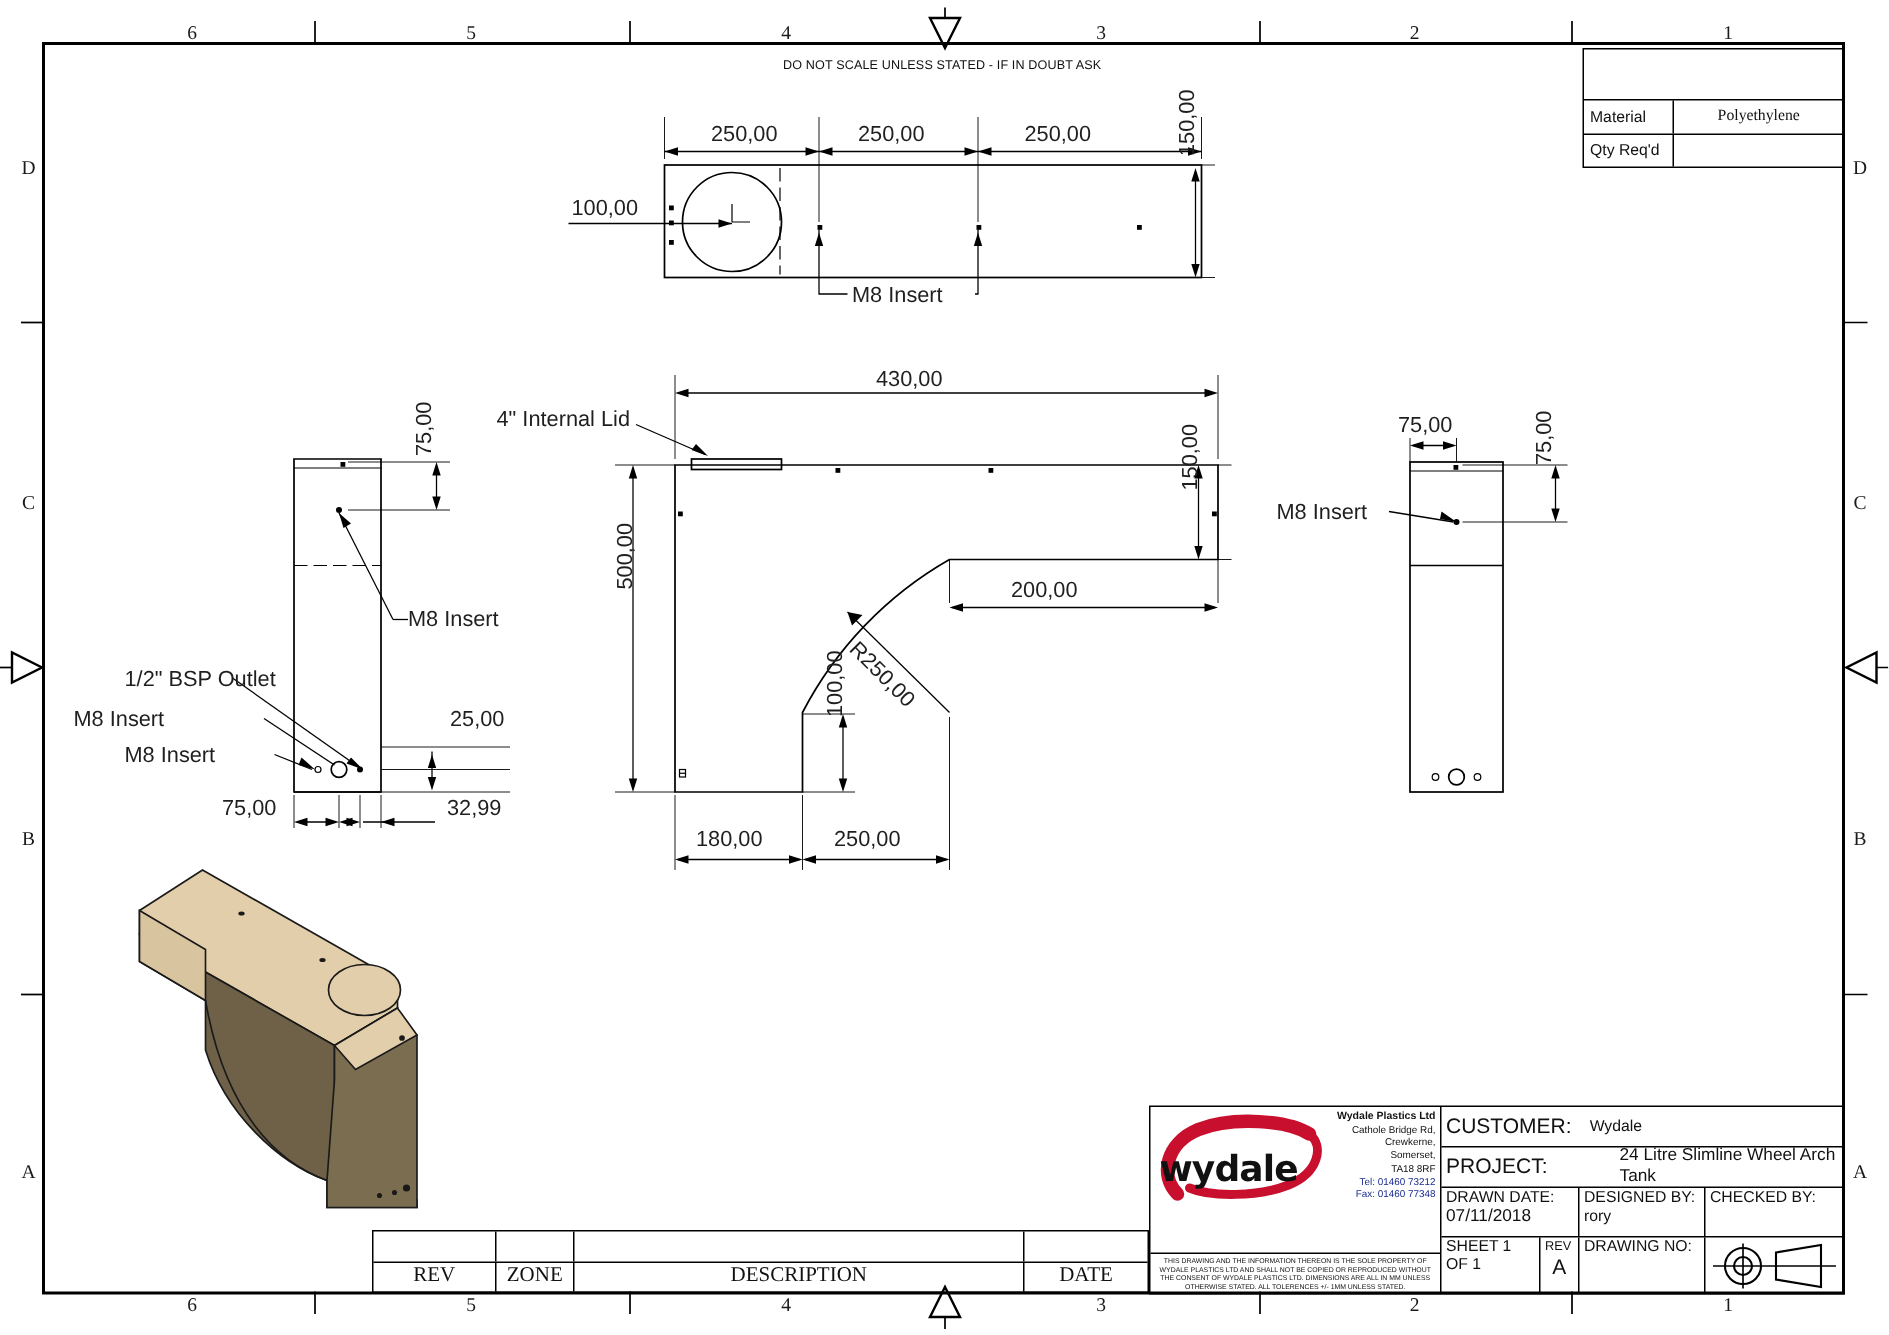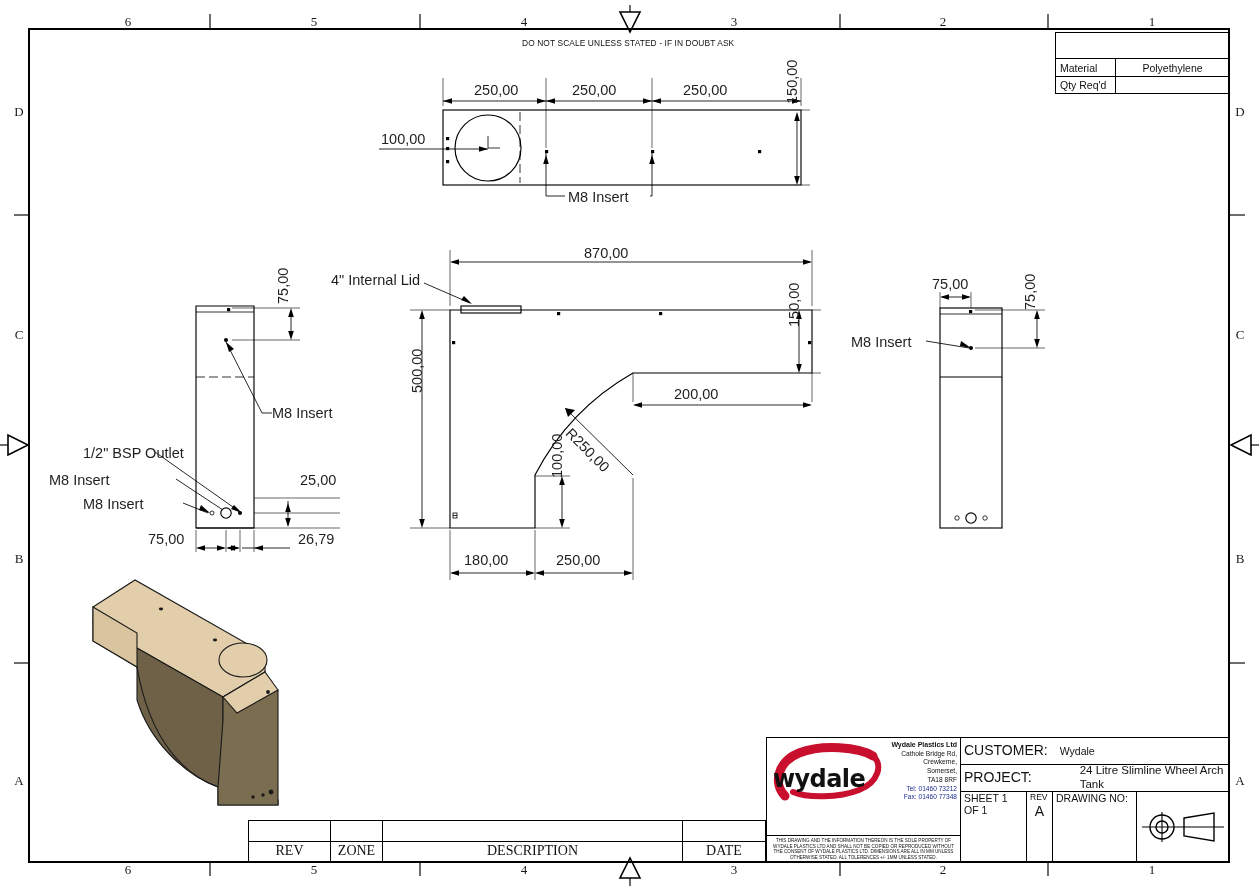--- a/index.html
+++ b/index.html
@@ -61,34 +61,34 @@
     font-family: "Liberation Sans", sans-serif;
     font-size: 8.4px;
     letter-spacing: 0.1px;
     color: #111;
     white-space: nowrap;
   }
 
   
   #mat-table {
     left: 1055px; top: 32px;
-    width: 175px; height: 62px;
+    width: 175px; height: 80px;
     border: 1.6px solid #000;
     display: flex; flex-direction: column;
   }
   #mat-table .row { display: flex; flex: 1 1 0; border-top: 1.3px solid #000; }
   #mat-table .row:first-child { border-top: none; flex: 1.55 1 0; }
   #mat-table .c1 {
     width: 60px; border-right: 1.3px solid #000;
     display: flex; align-items: center; padding-left: 4px;
     font-size: 10.5px; font-family: "Liberation Sans", sans-serif; color: #111;
   }
   #mat-table .c2 {
     flex: 1; display: flex; align-items: center; justify-content: center;
-    font-size: 10.5px; font-family: Liberation Sans, sans-serif; color: #111;
+    font-size: 10.5px; font-family: Liberation Serif, serif; color: #111;
   }
 
   
   #rev-table {
     left: 248px; top: 820px; width: 518px; height: 42px;
     border: 1.5px solid #000;
     display: flex; flex-direction: column;
   }
   #rev-table .rt-row { display: flex; flex: 1 1 0; }
   #rev-table .rt-row.hdr { border-top: 1.1px solid #000; }
@@ -393,21 +393,21 @@
     <g class="fillblk">
       <polygon points="450,573 459,570.2 459,575.8"></polygon>
       <polygon points="535,573 526,570.2 526,575.8"></polygon>
       <polygon points="535,573 544,570.2 544,575.8"></polygon>
       <polygon points="633,573 624,570.2 624,575.8"></polygon>
     </g>
 
     <line x1="424" y1="283" x2="470" y2="303" class="lead"></line>
     <polygon points="472,304 461,300 464,296" class="fillblk"></polygon>
   </svg>
-  <div class="abs dimtxt" style="left:584px;top:245px;">870,00</div>
+  <div class="abs dimtxt" style="left:584px;top:245px;">430,00</div>
   <div class="abs dimtxt rot90" style="left:786px;top:327px;">150,00</div>
   <div class="abs dimtxt" style="left:674px;top:386px;">200,00</div>
   <div class="abs dimtxt rot90" style="left:409px;top:393px;">500,00</div>
   <div class="abs dimtxt" style="left:574px;top:425px;transform:rotate(45deg);transform-origin:left top;">R250,00</div>
   <div class="abs dimtxt rot90" style="left:549px;top:478px;">100,00</div>
   <div class="abs dimtxt" style="left:464px;top:552px;">180,00</div>
   <div class="abs dimtxt" style="left:556px;top:552px;">250,00</div>
   <div class="abs lbltxt" style="left:331px;top:272px;">4" Internal Lid</div>
 
   <svg class="layer" width="1259" height="890">
@@ -471,21 +471,21 @@
     <g class="fillblk">
       <polygon points="196,548 205,545.2 205,550.8"></polygon>
       <polygon points="226,548 217,545.2 217,550.8"></polygon>
       <polygon points="226,548 235,545.2 235,550.8"></polygon>
       <polygon points="240,548 231,545.2 231,550.8"></polygon>
       <polygon points="254,548 263,545.2 263,550.8"></polygon>
     </g>
   </svg>
   <div class="abs dimtxt rot90" style="left:275px;top:304px;">75,00</div>
   <div class="abs dimtxt" style="left:300px;top:472px;">25,00</div>
-  <div class="abs dimtxt" style="left:298px;top:531px;">26,79</div>
+  <div class="abs dimtxt" style="left:298px;top:531px;">32,99</div>
   <div class="abs dimtxt" style="left:148px;top:531px;">75,00</div>
   <div class="abs lbltxt" style="left:272px;top:405px;">M8 Insert</div>
   <div class="abs lbltxt" style="left:83px;top:445px;">1/2" BSP Outlet</div>
   <div class="abs lbltxt" style="left:49px;top:472px;">M8 Insert</div>
   <div class="abs lbltxt" style="left:83px;top:496px;">M8 Insert</div>
 
   <svg class="layer" width="1259" height="890">
     <rect x="940" y="308" width="62" height="220" class="ln"></rect>
     <line x1="940" y1="314" x2="1002" y2="314" class="ln-t"></line>
     <line x1="940" y1="377" x2="1002" y2="377" class="ln"></line>
@@ -598,20 +598,34 @@
           <span class="k big">CUSTOMER:</span>
           <span class="v">Wydale</span>
         </div>
       </div>
       <div class="tb-r row-h2">
         <div class="tb-c inline" style="flex:1;border-right:none;gap:48px;">
           <span class="k big">PROJECT:</span>
           <span class="v big">24 Litre Slimline Wheel Arch Tank</span>
         </div>
       </div>
+      <div class="tb-r row-h3">
+        <div class="tb-c" style="width:92px;">
+          <span class="k">DRAWN DATE:</span>
+          <span class="v big">07/11/2018</span>
+        </div>
+        <div class="tb-c" style="width:84px;">
+          <span class="k">DESIGNED BY:</span>
+          <span class="v">rory</span>
+        </div>
+        <div class="tb-c" style="flex:1;">
+          <span class="k">CHECKED BY:</span>
+          <span class="v"></span>
+        </div>
+      </div>
       <div class="tb-r row-h4">
         <div class="tb-c" style="width:66px;display:flex;align-items:flex-start;justify-content:center;">
           <span class="k">SHEET 1 OF 1</span>
         </div>
         <div class="tb-c" style="width:26px;">
           <span class="k" style="font-size:8.5px;">REV</span>
           <span class="v" style="font-size:14px;text-align:center;">A</span>
         </div>
         <div class="tb-c" style="width:84px;">
           <span class="k">DRAWING NO:</span>

